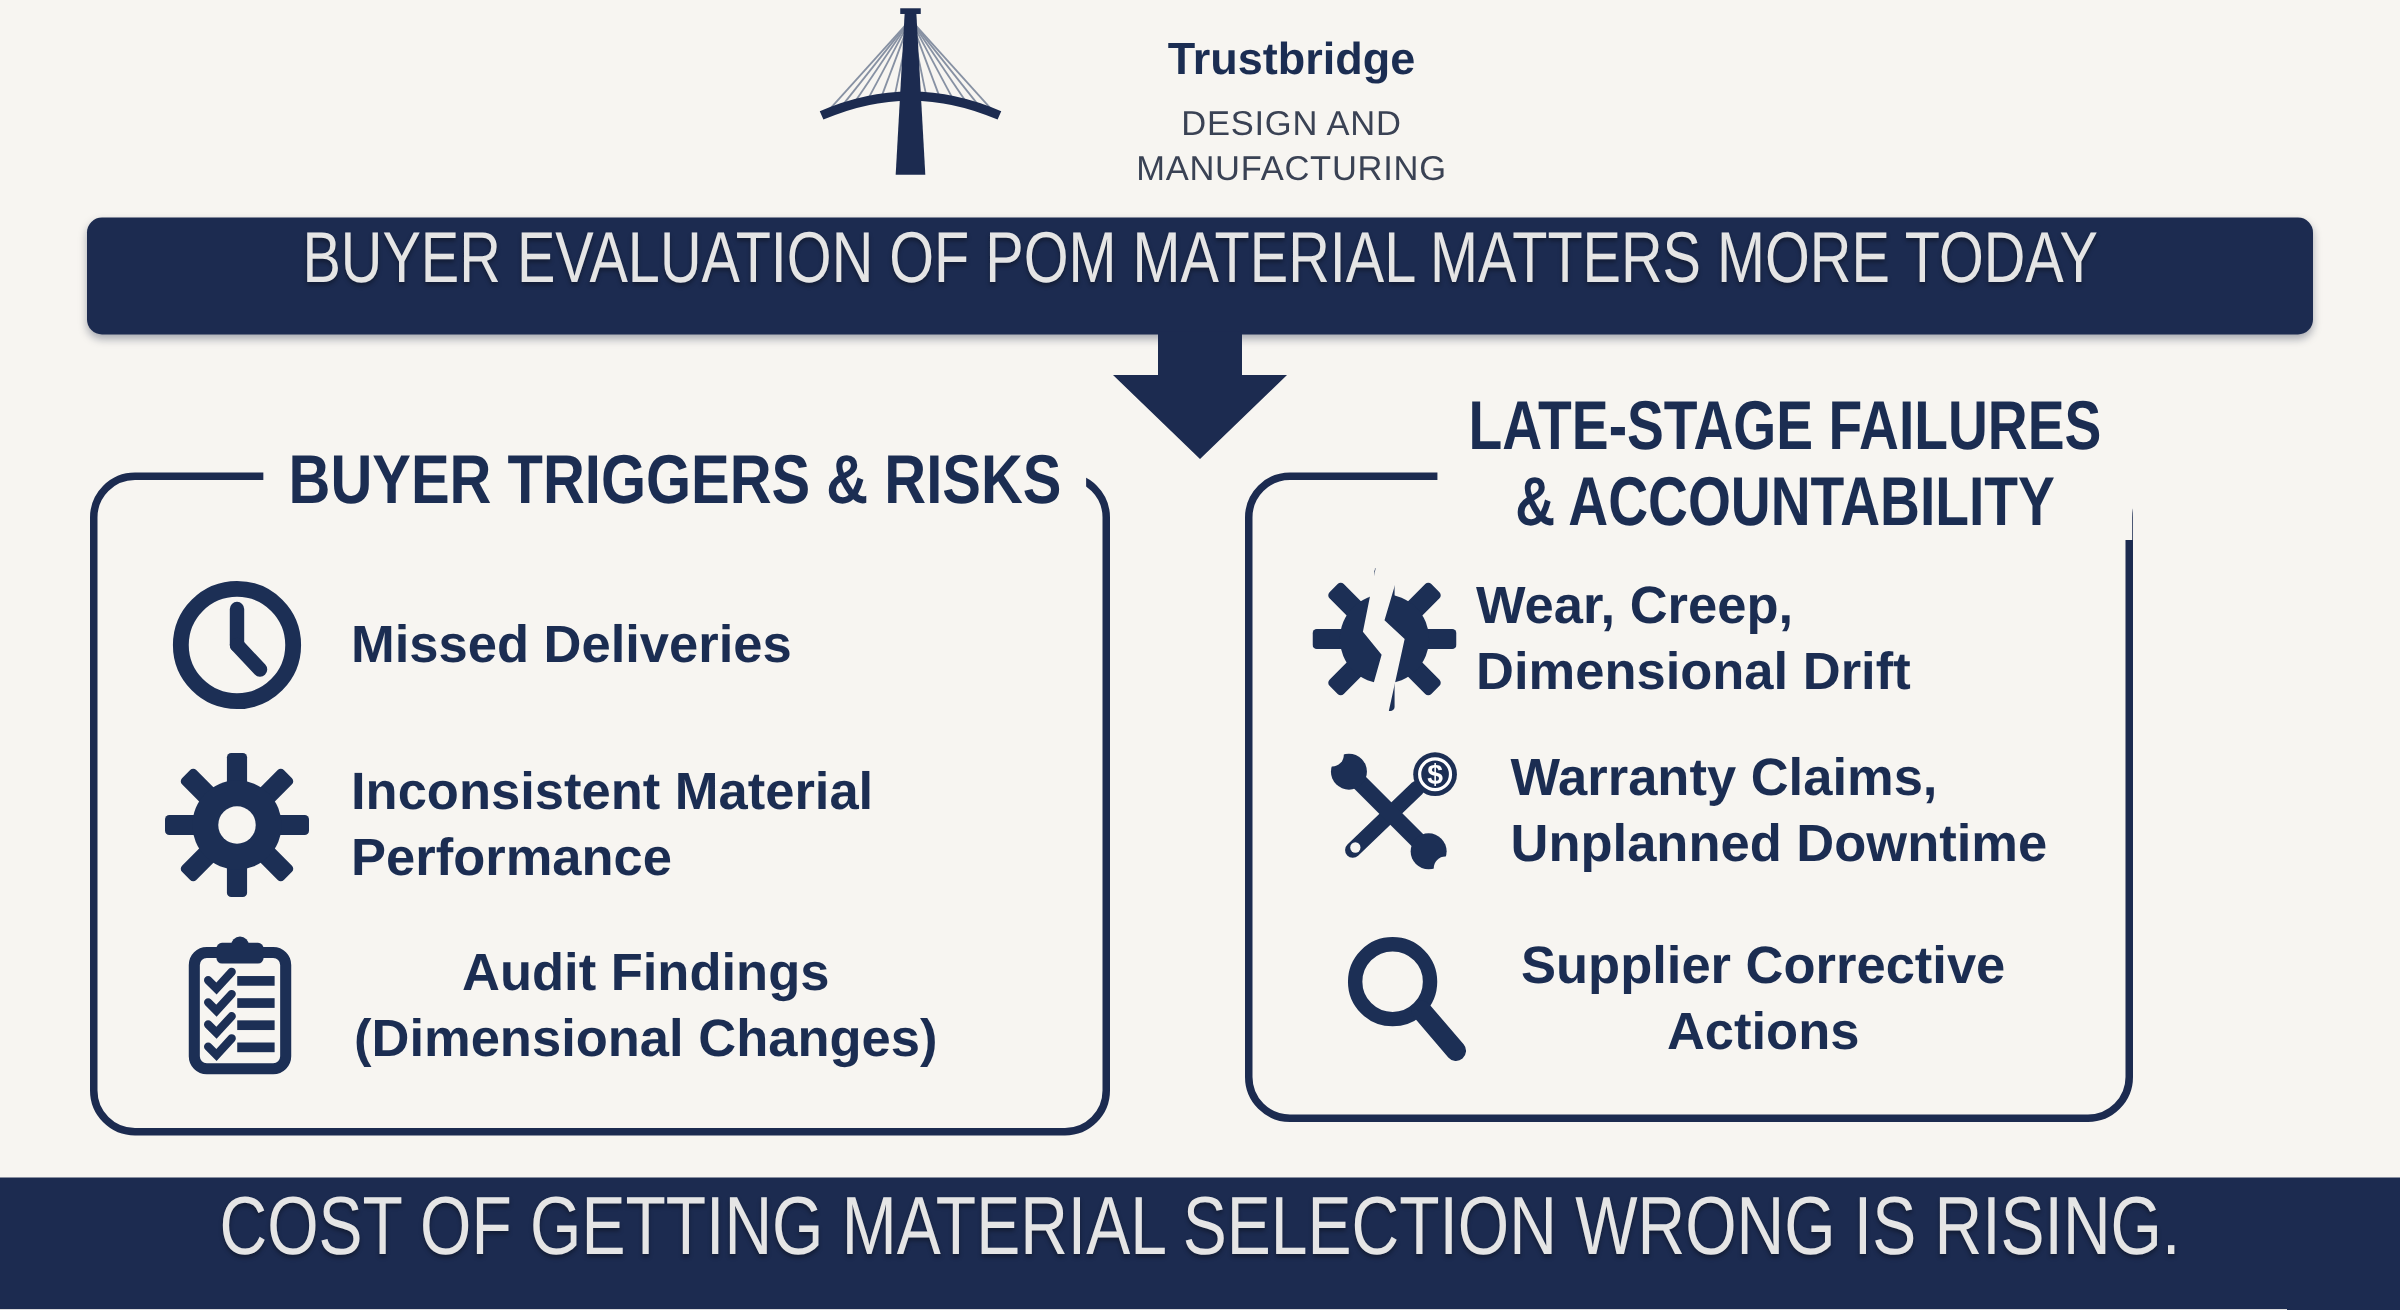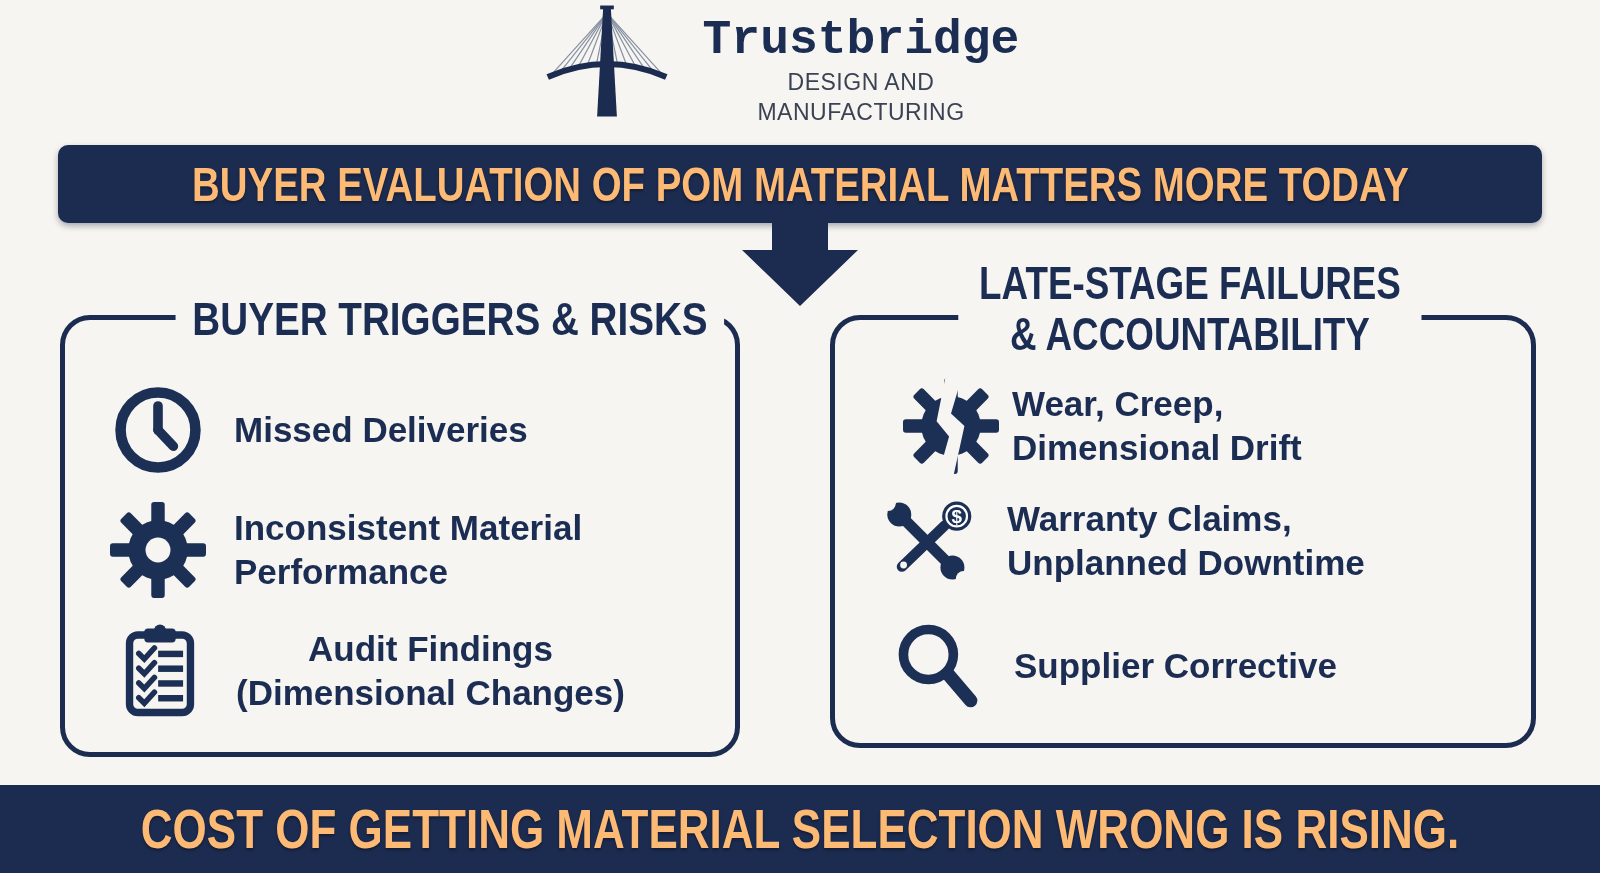--- a/index.html
+++ b/index.html
@@ -11,56 +11,56 @@
     --cable:#8791a3;
   }
   *{box-sizing:border-box;}
   html,body{margin:0;padding:0;background:var(--bg);}
   .canvas{position:relative;width:1600px;height:873px;background:var(--bg);
           font-family:"Liberation Sans",sans-serif;overflow:hidden;}
 
   
   .logo-bridge{position:absolute;left:546px;top:4px;}
   .logo-text{position:absolute;left:686px;top:14px;width:350px;text-align:center;}
-  .logo-title{font-family:Liberation Mono, monospace;font-weight:bold;font-size:48px;
+  .logo-title{font-family:Liberation Sans, sans-serif;font-weight:bold;font-size:30px;
               line-height:52px;color:var(--navy-text);}
   .logo-subtitle{font-size:23px;line-height:30px;color:var(--subtitle);letter-spacing:.5px;margin-top:1px;}
 
   
-  .banner{position:absolute;background:var(--navy);color:#fdba74;font-weight:bold;
-          display:flex;align-items:center;justify-content:center;}
+  .banner{position:absolute;background:var(--navy);color:#e5e5e5;font-weight:normal;
+          display:flex;align-items:flex-start;justify-content:center;}
   .top-banner{left:58px;top:145px;width:1484px;height:78px;border-radius:10px;
               font-size:48px;box-shadow:0 3px 6px rgba(15,25,55,.35);}
   .bottom-banner{left:0;top:785px;width:1600px;height:88px;font-size:55px;}
   .cond{display:inline-block;transform:scaleX(.8);white-space:nowrap;
         text-shadow:0 2px 3px rgba(0,0,0,.35);}
 
   .down-arrow{position:absolute;left:742px;top:221px;}
 
   
   .panel{position:absolute;border:5px solid var(--navy);border-radius:30px;}
   .left-panel{left:60px;top:315px;width:680px;height:442px;}
-  .right-panel{left:830px;top:315px;width:706px;height:433px;}
+  .right-panel{left:830px;top:315px;width:592px;height:433px;}
   .panel-title{position:absolute;background:var(--bg);color:var(--navy-text);
                font-weight:bold;white-space:nowrap;}
   .left-panel .panel-title{left:385px;top:-29px;font-size:46px;line-height:56px;
                padding:0 20px;transform:translateX(-50%) scaleX(.84);}
   .right-panel .panel-title{left:355px;top:-62px;font-size:46px;line-height:51px;
                padding:0 26px;text-align:center;transform:translateX(-50%) scaleX(.8);}
   .panel-title span{display:block;}
 
   .item{position:absolute;display:flex;align-items:center;gap:28px;}
   .item .icon{width:96px;height:96px;flex:none;}
   .item .txt{font-size:35px;line-height:44px;font-weight:bold;color:var(--navy-text);}
   .item .txt span{display:block;}
 
   .lp-item-1{left:45px;top:62px;}
   .lp-item-2{left:45px;top:182px;}
   .lp-item-3{left:47px;top:303px;text-align:center;}
-  .rp-item-1{left:68px;top:58px;gap:13px;}
+  .rp-item-1{left:40px;top:58px;gap:13px;}
   .rp-item-2{left:48px;top:173px;}
   .rp-item-3{left:55px;top:298px;text-align:center;}
 </style>
 </head>
 <body>
 
 <svg width="0" height="0" style="position:absolute" aria-hidden="true">
   <defs>
     <g id="gear-shape">
       <rect x="43" y="0" width="14" height="26" rx="3"></rect>
@@ -198,20 +198,21 @@
       </div>
     </div>
 
     <div class="item rp-item-3">
       <svg class="icon" viewBox="0 0 100 100">
         <circle cx="40" cy="38" r="26" fill="none" stroke="var(--navy-icon)" stroke-width="10"></circle>
         <line x1="60" y1="58" x2="84" y2="86" stroke="var(--navy-icon)" stroke-width="14" stroke-linecap="round"></line>
       </svg>
       <div class="txt">
         <span>Supplier Corrective</span>
+        <span>Actions</span>
       </div>
     </div>
   </section>
 
   <div class="banner bottom-banner">
     <span class="cond">COST OF GETTING MATERIAL SELECTION WRONG IS RISING.</span>
   </div>
 
 </div>
 

